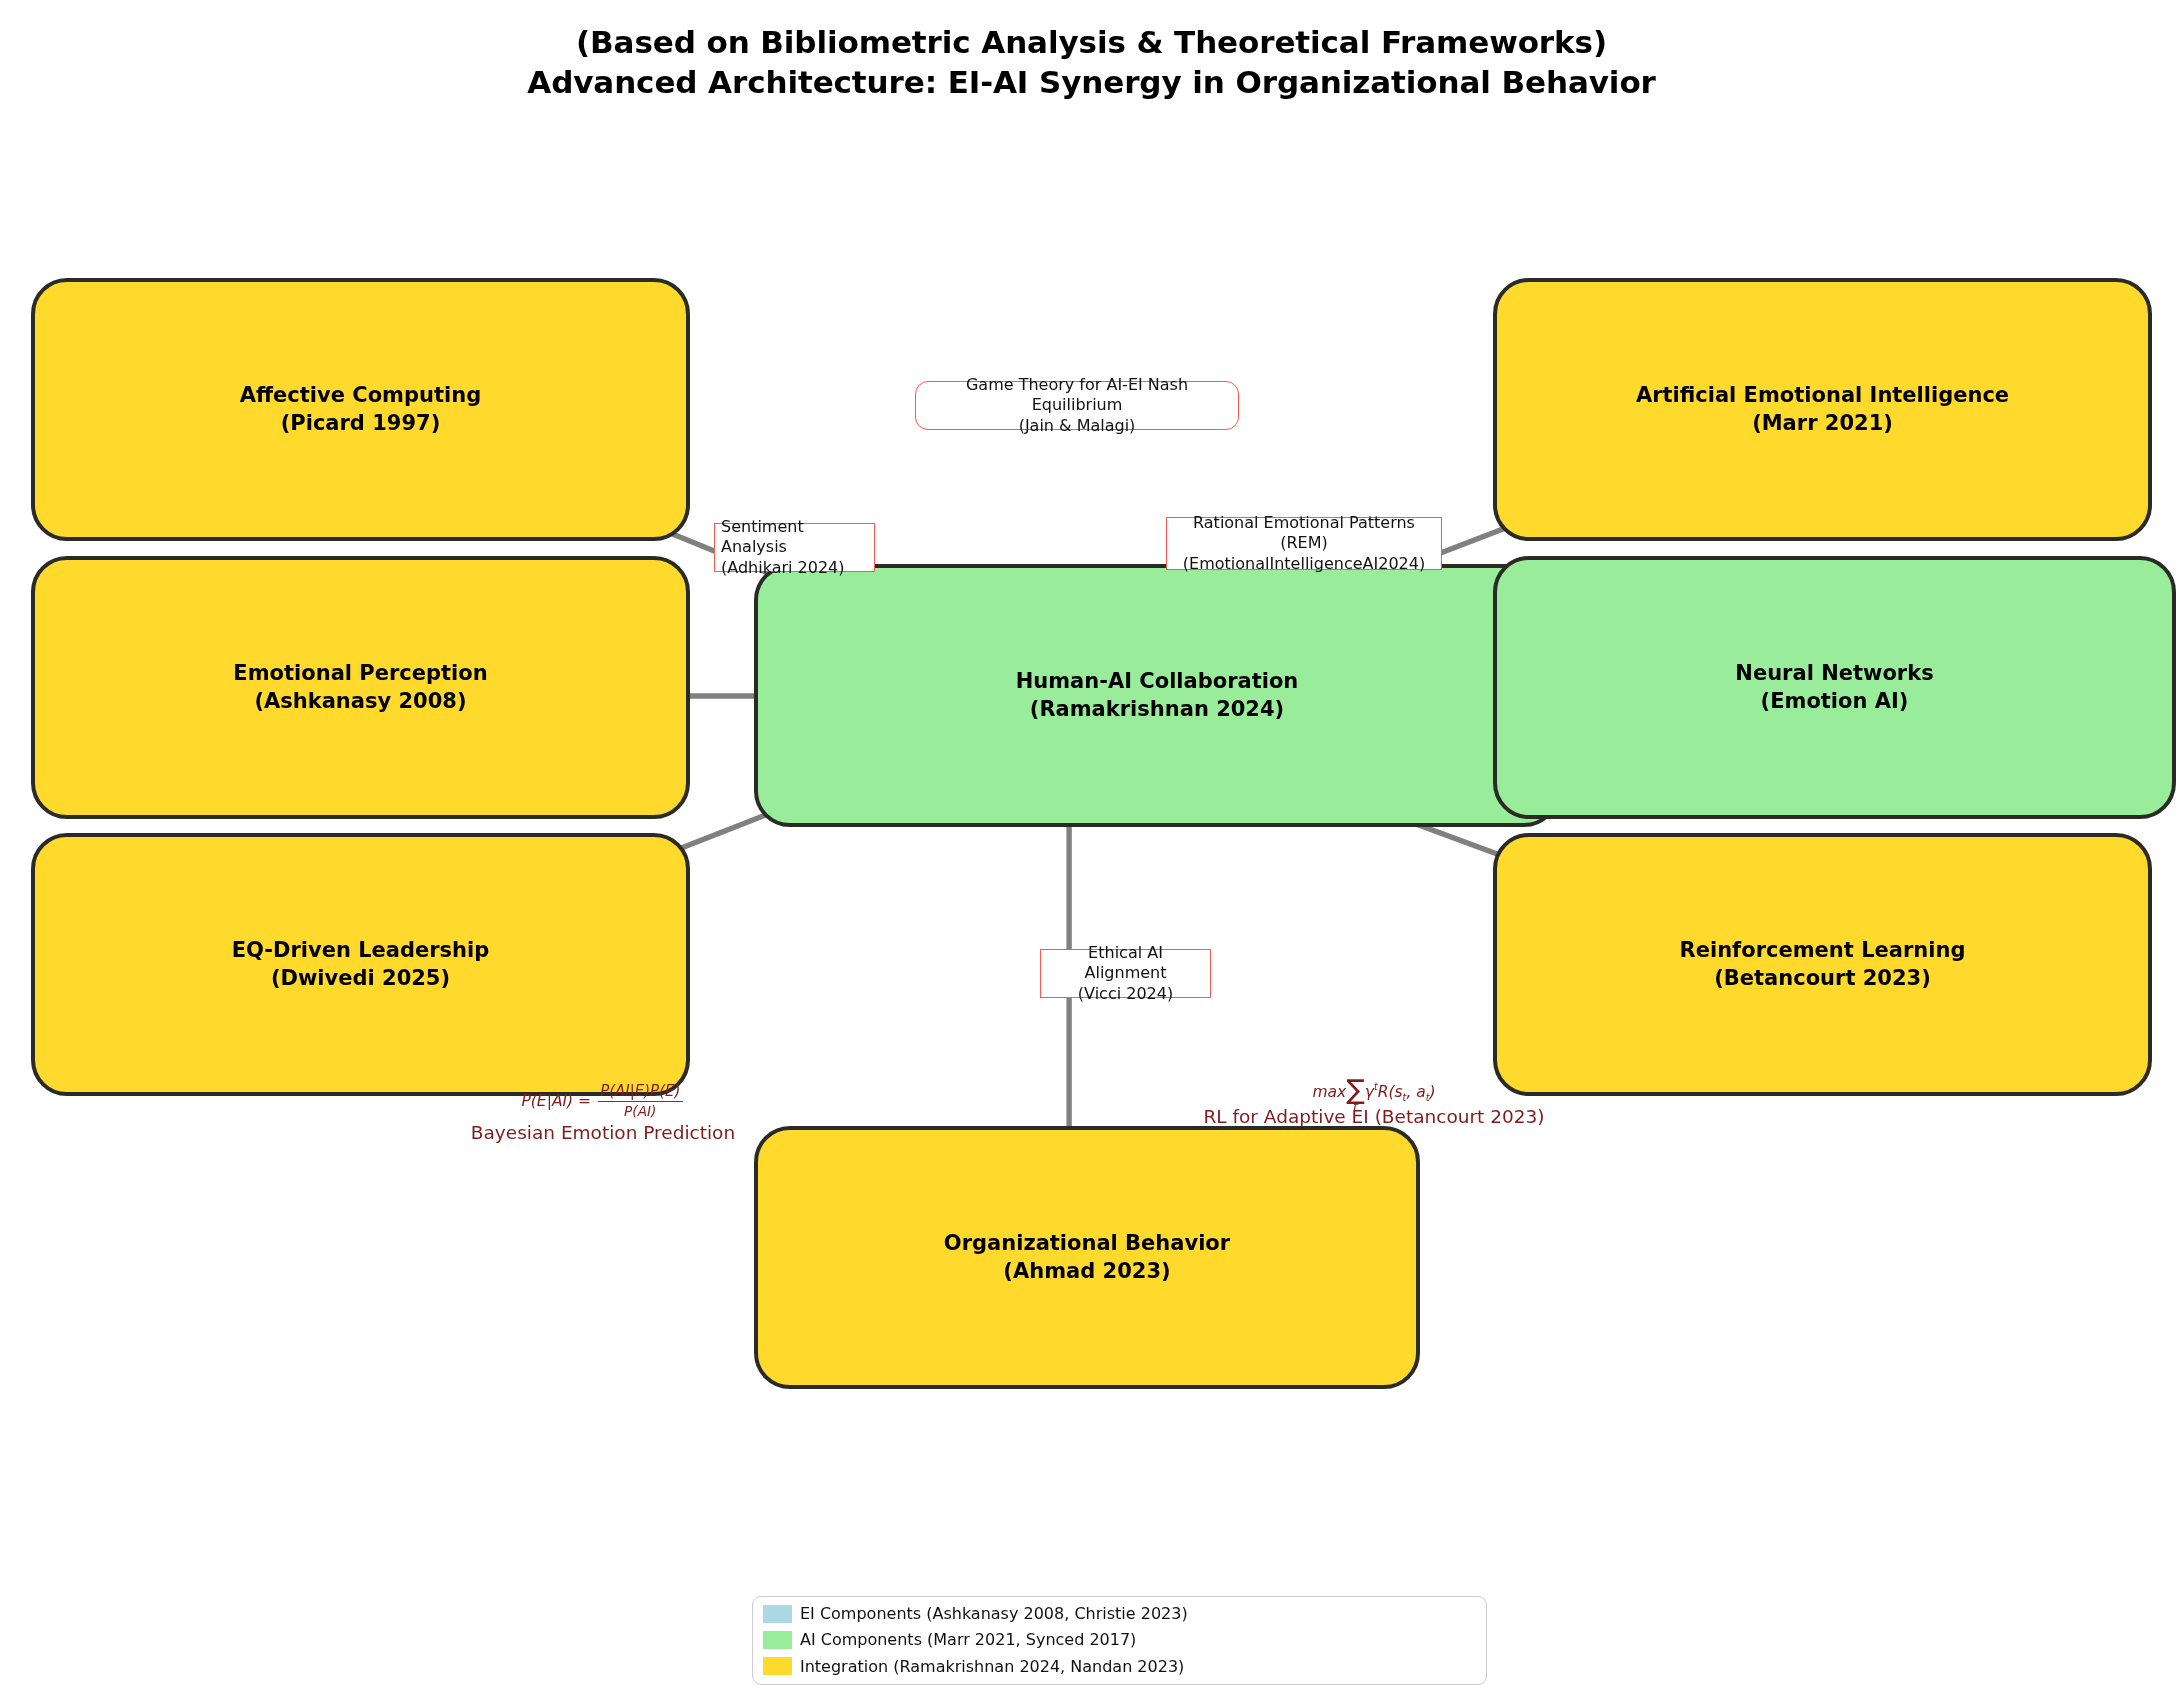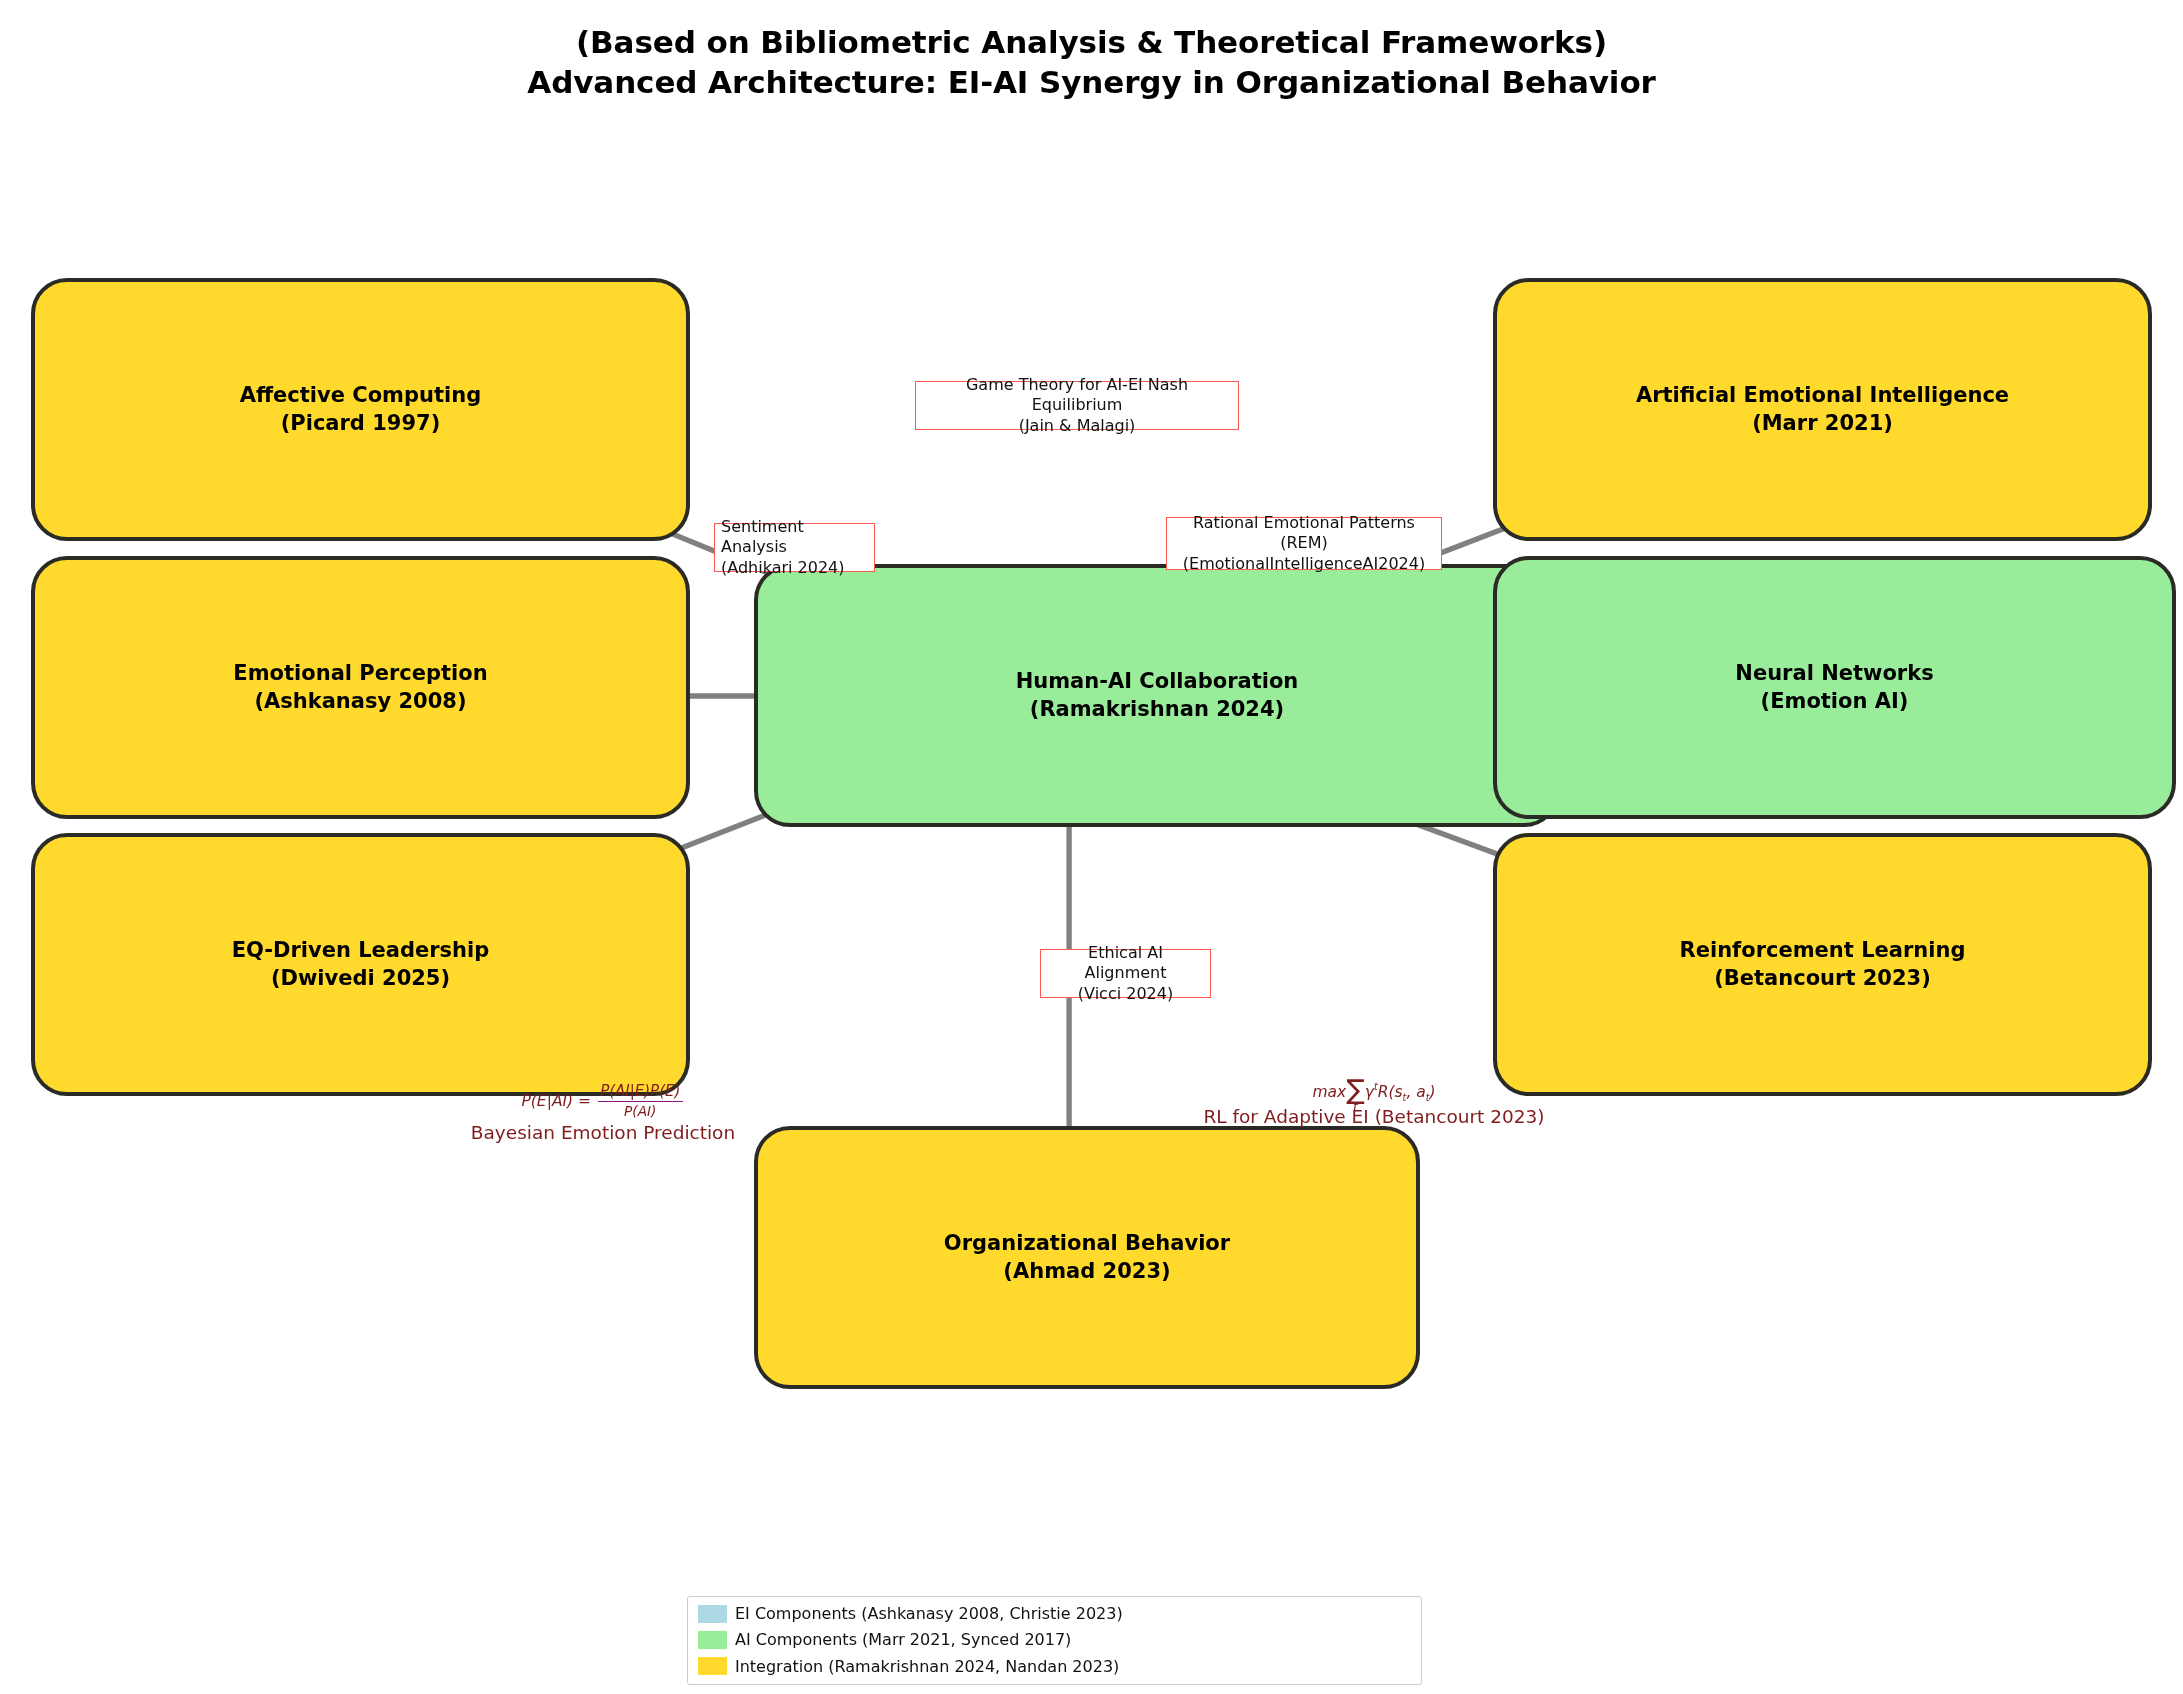--- a/index.html
+++ b/index.html
@@ -132,27 +132,27 @@
     transform: translateX(-50%);
     top: 24px;
     font-size: 13px;
     font-style: italic;
   }
   sup.s, sub.s { font-size: 0.62em; font-style: italic; }
 
   
   #legend {
     position: absolute;
-    left: 687px;
+    left: 752px;
     top: 1596px;
     width: 735px;
     box-sizing: border-box;
     background: #ffffff;
     border: 1.2px solid #cccccc;
-    border-radius: 3px;
+    border-radius: 9px;
     padding: 7.2px 9.6px 8.4px 9.6px;
     display: flex;
     gap: 20.3px;
   }
   .legend-col {
     display: flex;
     flex-direction: column;
     gap: 7.2px;
   }
   .legend-item {
@@ -279,21 +279,21 @@
     </span>
   </div>
 
   <div class="node integration" style="left:754px; top:1126px; width:666px; height:263px;">
     <span class="node-text">
       <span class="nl">Organizational Behavior</span>
       <span class="nl">(Ahmad 2023)</span>
     </span>
   </div>
 
-  <div class="process-box" style="left:915px; top:381px; width:324px; height:49px;">
+  <div class="process-box" style="left:915px; top:381px; width:324px; height:49px;border-radius:13px;">
     <span>
       <span class="pl">Game Theory for AI-EI Nash Equilibrium</span>
       <span class="pl">(Jain &amp; Malagi)</span>
     </span>
   </div>
 
   <div class="process-box" style="left:714px; top:523px; width:161px; height:49px; justify-content:flex-start; text-align:left;">
     <span>
       <span class="pl">Sentiment Analysis</span>
       <span class="pl">(Adhikari 2024)</span>

